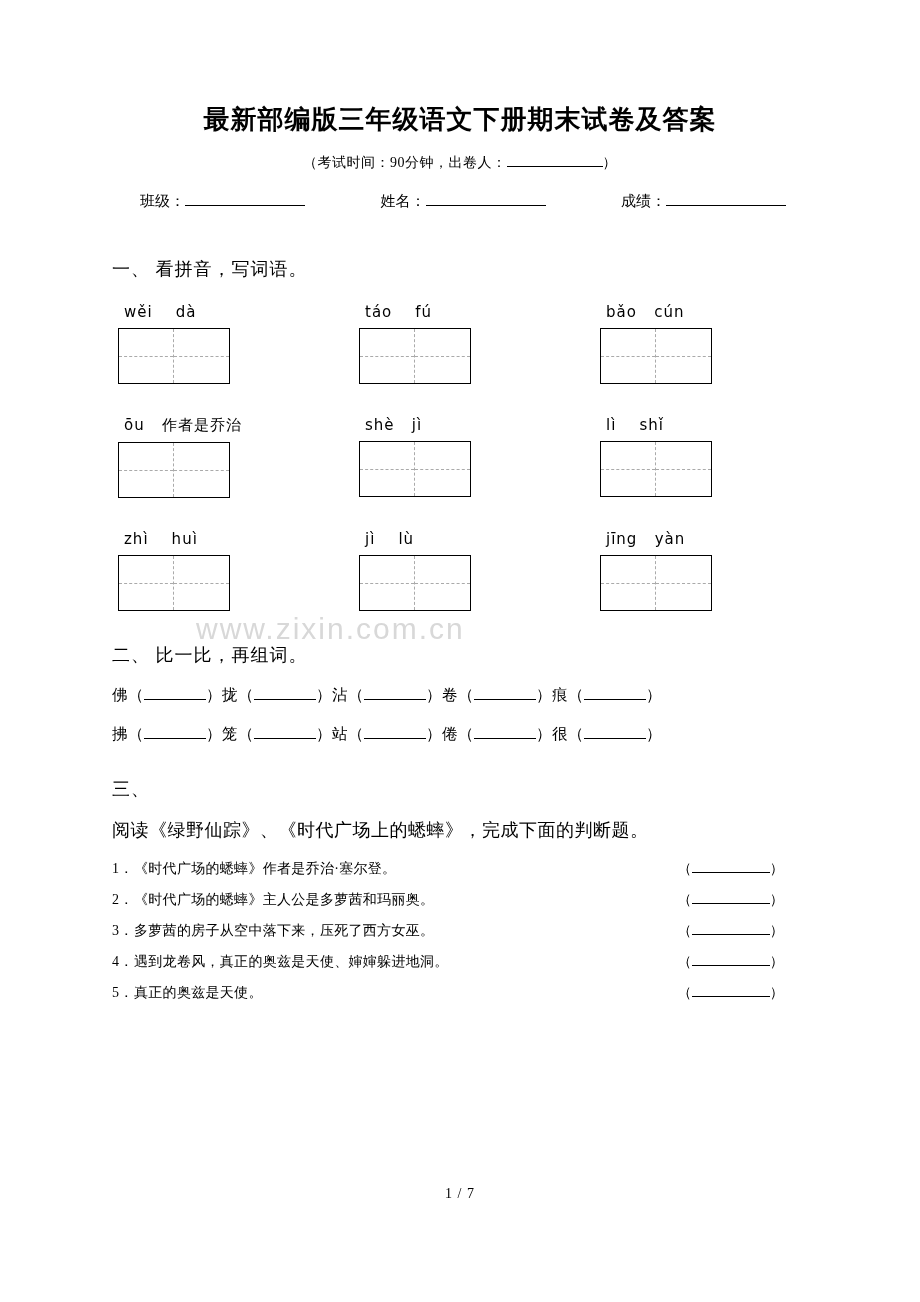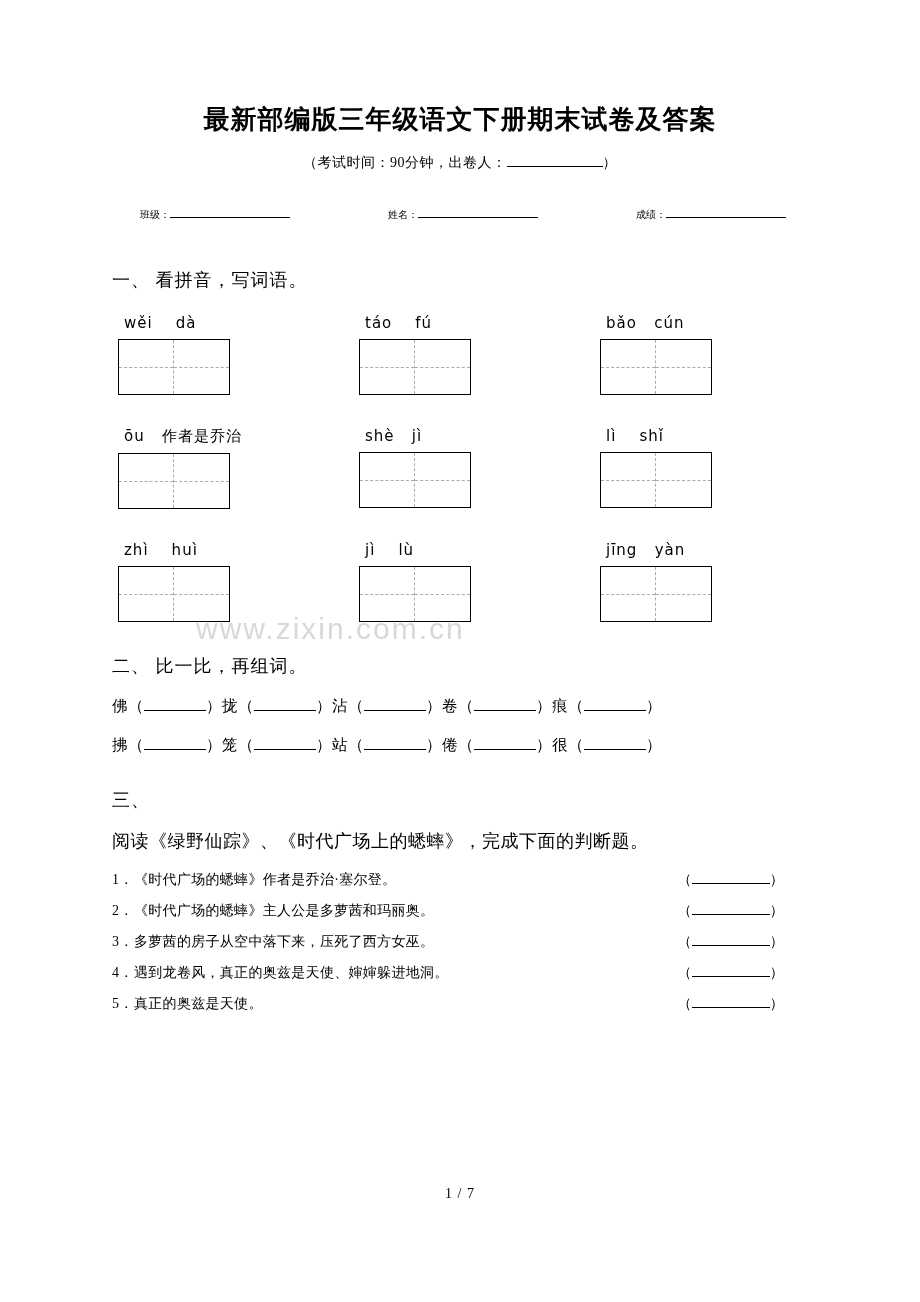--- a/index.html
+++ b/index.html
@@ -43,22 +43,22 @@
   .fill-line {
     display: inline-block;
     border-bottom: 1px solid #000;
     height: 13px;
     vertical-align: baseline;
   }
   .info-row {
     display: flex;
     justify-content: space-between;
     align-items: flex-end;
-    font-size: 10px;
-    margin-top: 32px;
+    font-size: 15px;
+    margin-top: 20px;
     padding: 0 22px 0 28px;
   }
   .info-item { white-space: nowrap; }
 
   
   .section-title {
     font-size: 18px;
     margin-top: 46px;
     letter-spacing: 1px;
   }

